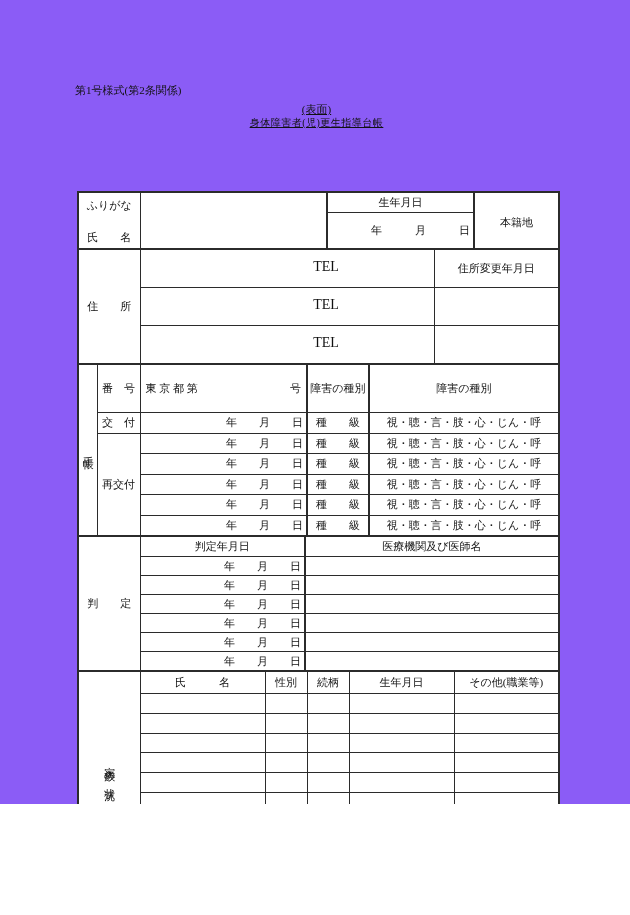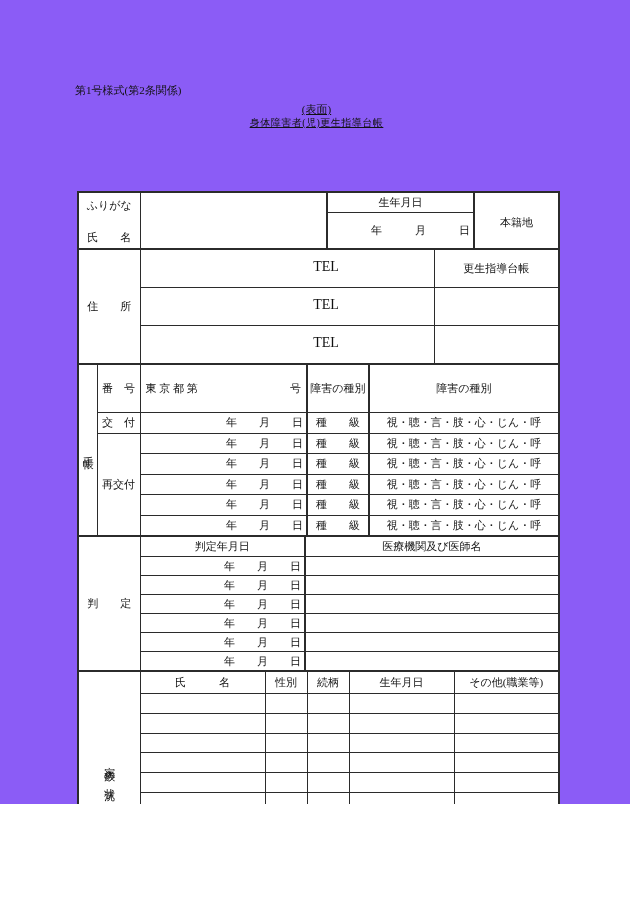--- a/index.html
+++ b/index.html
@@ -86,21 +86,21 @@
     <table class="sec sec-addr">
       <colgroup>
           <col style="width:61px">
           <col style="width:294px">
           <col style="width:124px">
         </colgroup>
       <tbody>
           <tr>
         <td rowspan="3" class="c e-l">住　　所</td>
         <td class="tel-cell"><span>TEL</span></td>
-        <td class="c e-r">更生指導台帳</td>
+        <td class="c e-r">住所変更年月日</td>
       </tr>
       <tr>
         <td class="tel-cell"><span>TEL</span></td>
         <td class="e-r"></td>
       </tr>
       <tr>
         <td class="tel-cell"><span>TEL</span></td>
         <td class="e-r"></td>
       </tr>
     </tbody>

